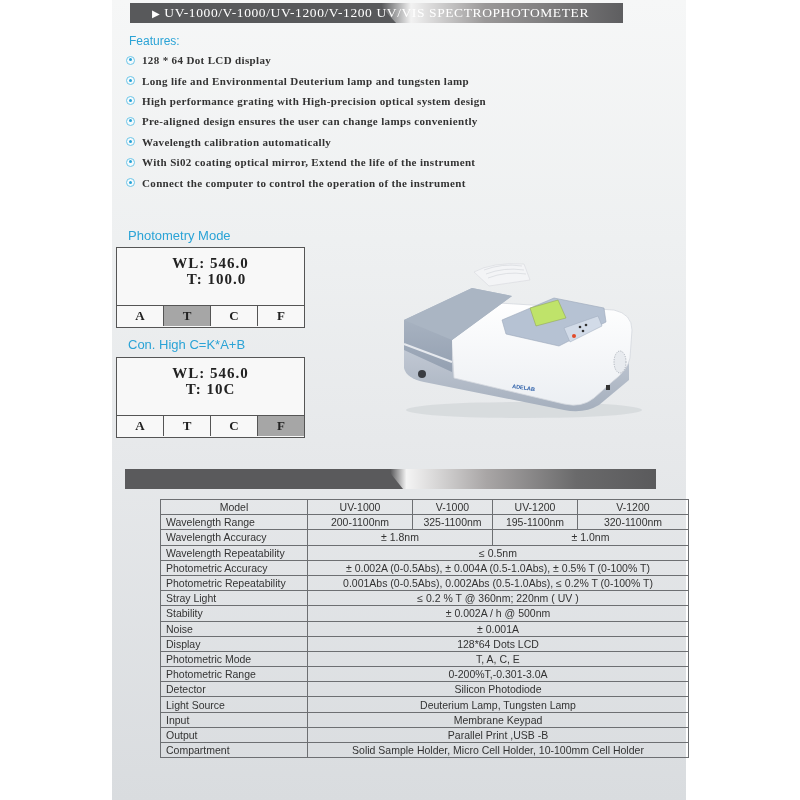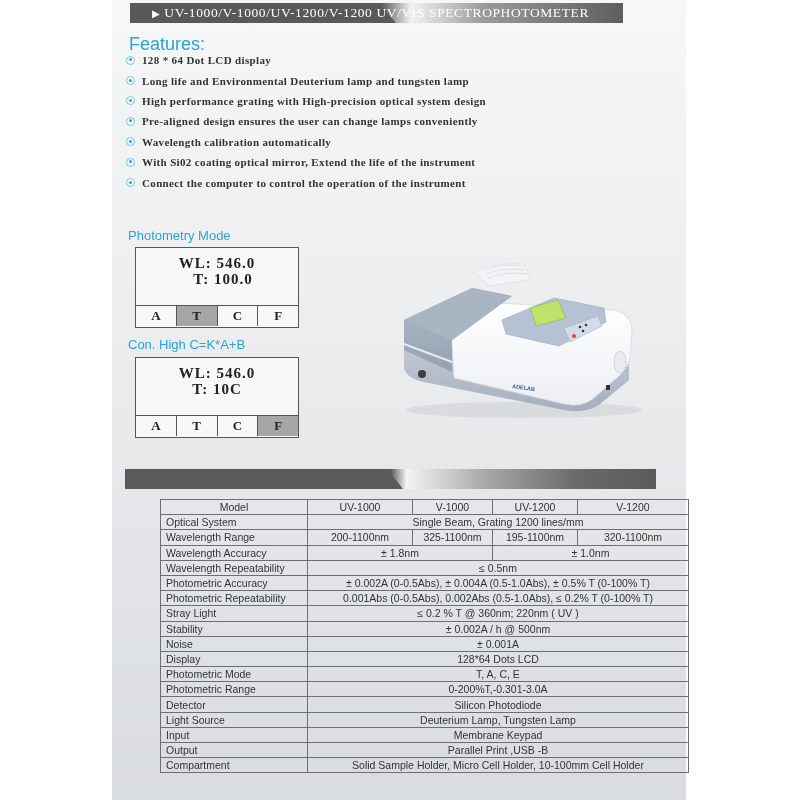--- a/index.html
+++ b/index.html
@@ -21,21 +21,21 @@
       position: absolute; left: 0; top: 0; width: 266px; height: 20px; background: #58595b;
       clip-path: polygon(0 0, 248px 0, 266px 20px, 0 20px);
     }
     .title-bar .title-text {
       position: absolute; left: 22px; top: 2px; white-space: nowrap;
       font-family: "Liberation Serif", serif; font-size: 13.5px; color: #ffffff; letter-spacing: 0.6px;
     }
     .title-bar .title-text .arrow { font-size: 10px; margin-right: 4px; }
 
     .features-heading {
-      position: absolute; left: 17px; top: 34px; font-size: 18px; color: #2aa3d6;
+      position: absolute; left: 17px; top: 34px; font-size: 12px; color: #2aa3d6;
     }
 
     .features-list { position: absolute; left: 14px; top: 50px; list-style: none; }
     .features-list li {
       height: 20.4px; display: flex; align-items: center;
       font-family: "Liberation Serif", serif; font-weight: bold; font-size: 11px; color: #333333;
       letter-spacing: 0.35px; white-space: nowrap;
     }
     .bullet {
       width: 9px; height: 9px; border-radius: 50%; border: 1.5px solid #6ec6e8;
@@ -43,21 +43,21 @@
     }
     .bullet::after {
       content: ""; position: absolute; left: 1.5px; top: 1.5px; width: 3px; height: 3px; border-radius: 50%; background: #2aa3d6;
     }
 
     .section-label {
       position: absolute; left: 16px; font-size: 13px; color: #2aa3d6; white-space: nowrap;
     }
 
     .lcd {
-      position: absolute; left: 23px; width: 164px; height: 81px;
+      position: absolute; left: 4px; width: 189px; height: 81px;
       border: 1.5px solid #555; background: #f8f8f8;
     }
     .lcd .screen {
       height: 58px; border-bottom: 1.5px solid #555; text-align: center;
       font-family: "Liberation Serif", serif; font-weight: bold; font-size: 15px; color: #222;
       padding-top: 7px; line-height: 16px; letter-spacing: 1px;
     }
     .lcd .screen .line2 { padding-left: 12px; }
     .lcd .keys { display: flex; height: 20px; }
     .lcd .keys div {
@@ -234,24 +234,20 @@
     </colgroup>
     <tbody>
         <tr class="header">
       <td class="label">Model</td>
       <td>UV-1000</td>
       <td>V-1000</td>
       <td>UV-1200</td>
       <td>V-1200</td>
     </tr>
     <tr>
-      <td class="label">Optical System</td>
-      <td colspan="4">Single Beam, Grating 1200 lines/mm</td>
-    </tr>
-    <tr>
       <td class="label">Wavelength Range</td>
       <td>200-1100nm</td>
       <td>325-1100nm</td>
       <td>195-1100nm</td>
       <td>320-1100nm</td>
     </tr>
     <tr>
       <td class="label">Wavelength Accuracy</td>
       <td colspan="2">± 1.8nm</td>
       <td colspan="2">± 1.0nm</td>

